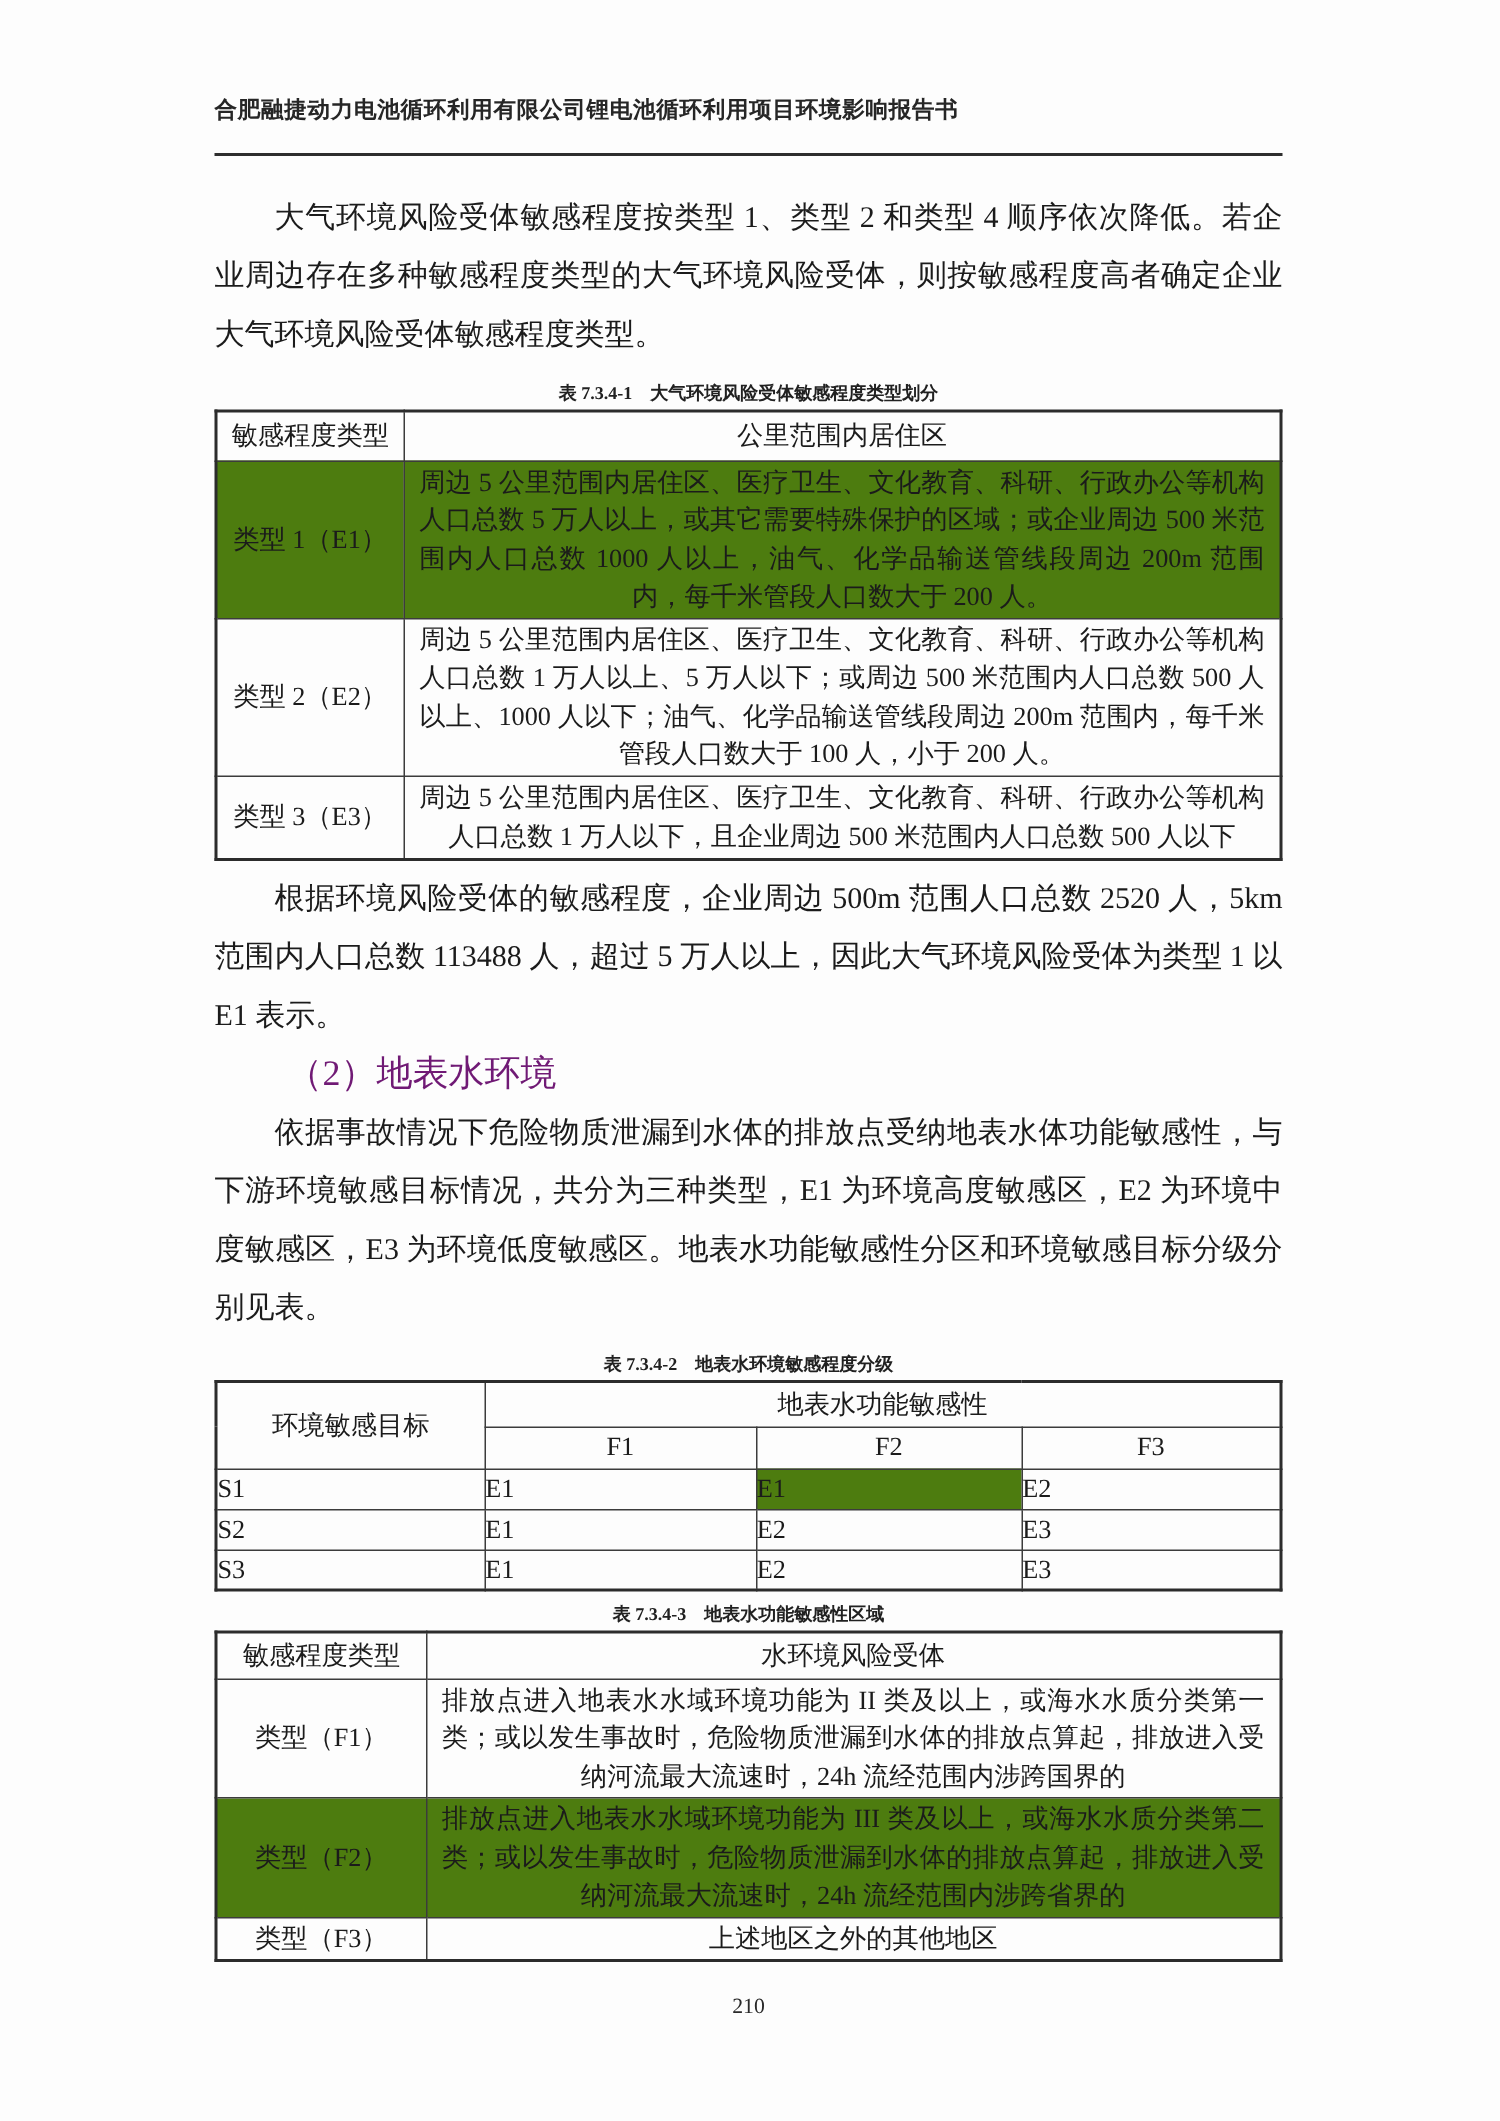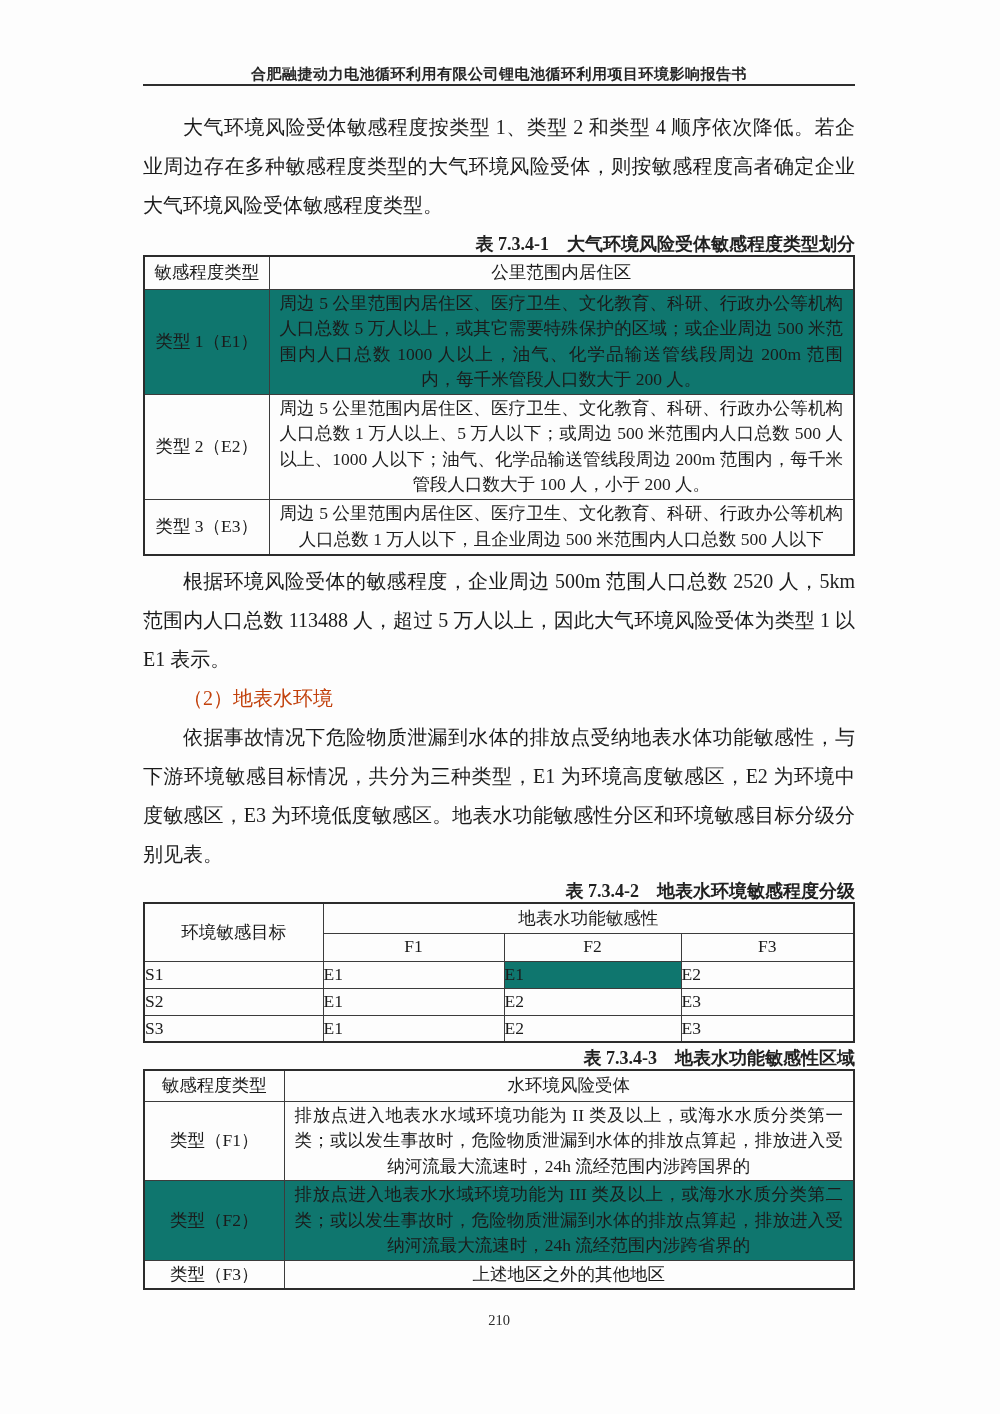--- a/index.html
+++ b/index.html
@@ -14,55 +14,54 @@
     height: 1414px;
     background: #fdfdfd;
     overflow: hidden;
   }
   .content {
     margin: 0 145px 0 143px; 
   }
   
   .doc-header {
     padding-top: 64px;
-    padding-bottom: 0;
+    padding-bottom: 18px;
     border-bottom: 2.5px solid #2e2e2e;
-    text-align: center;
   }
   .doc-header-title {
     font-size: 15px;
     line-height: 20px;
     font-weight: bold;
     letter-spacing: 0.5px;
     color: #262626;
   }
   
   .para {
     margin-top: 22px;
     font-size: 20px;
     line-height: 39px;
     text-align: justify;
     text-justify: inter-character;
     text-indent: 2em;
     color: #1b1b1b;
   }
   .para.tight { margin-top: 6px; }
   .sub-heading {
-    font-size: 20px;
+    font-size: 24px;
     line-height: 39px;
     text-indent: 2em;
-    color: #c2410c;
+    color: #701a75;
   }
   
   .tbl-caption {
     margin-top: 8px;
-    font-size: 18px;
+    font-size: 12px;
     line-height: 22px;
     font-weight: bold;
-    text-align: right;
+    text-align: center;
     color: #212121;
   }
   .tbl-caption.c2 { margin-top: 6px; }
   .tbl-caption.c3 { margin-top: 4px; }
   
   table.tbl {
     width: 100%;
     border-collapse: collapse;
     border: 2px solid #2c2c2c;
     table-layout: fixed;
@@ -76,21 +75,21 @@
     color: #1b1b1b;
   }
   table.tbl th { text-align: center; }
   td.cell-label { text-align: center; margin-left: 32px; }
   td.cell-desc {
     padding: 1px 10px;
     text-align: justify;
     text-justify: inter-character;
     text-align-last: center;
   }
-  tr.hl td, td.hl-cell { background: #0f766e; }
+  tr.hl td, td.hl-cell { background: #4d7c0f; }
   
   .tbl1 col.c-type { width: 125px; }
   .tbl1 tr.hrow   { height: 33px; }
   .tbl1 tr.r1     { height: 103px; }
   .tbl1 tr.r2     { height: 100px; }
   .tbl1 tr.r3     { height: 56px; }
   
   .tbl2 col.c1 { width: 179px; }
   .tbl2 col.c2 { width: 181px; }
   .tbl2 col.c3 { width: 177px; }

